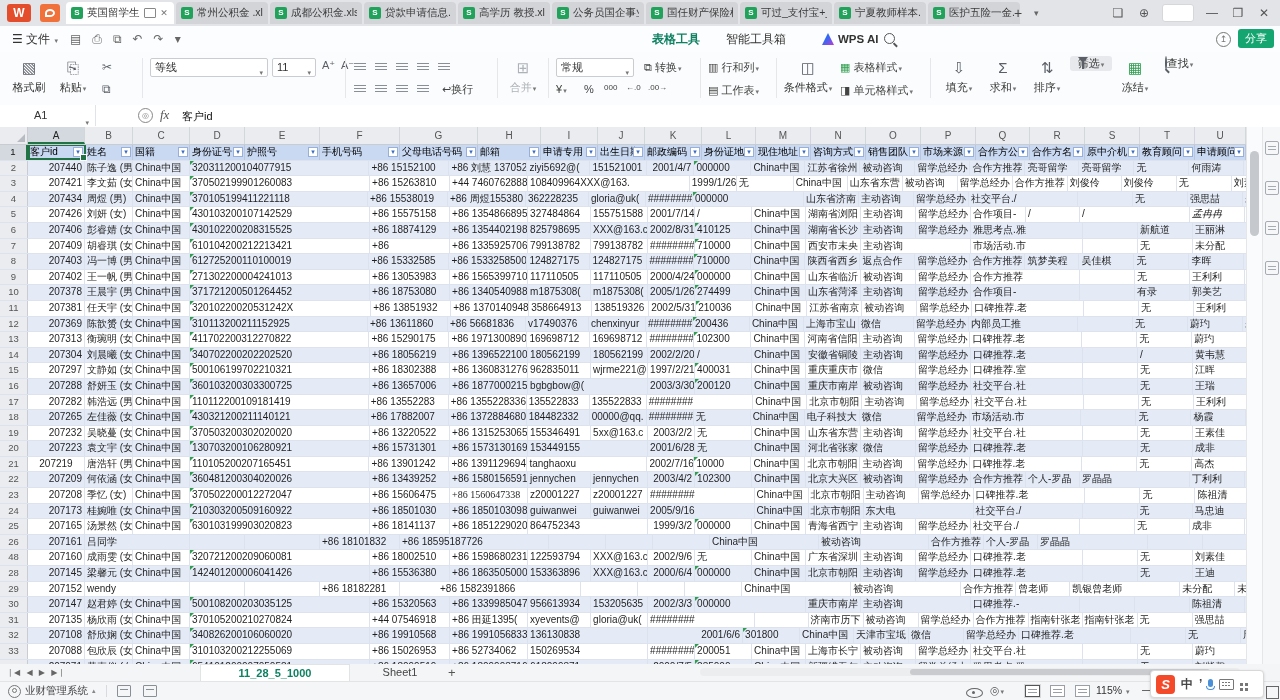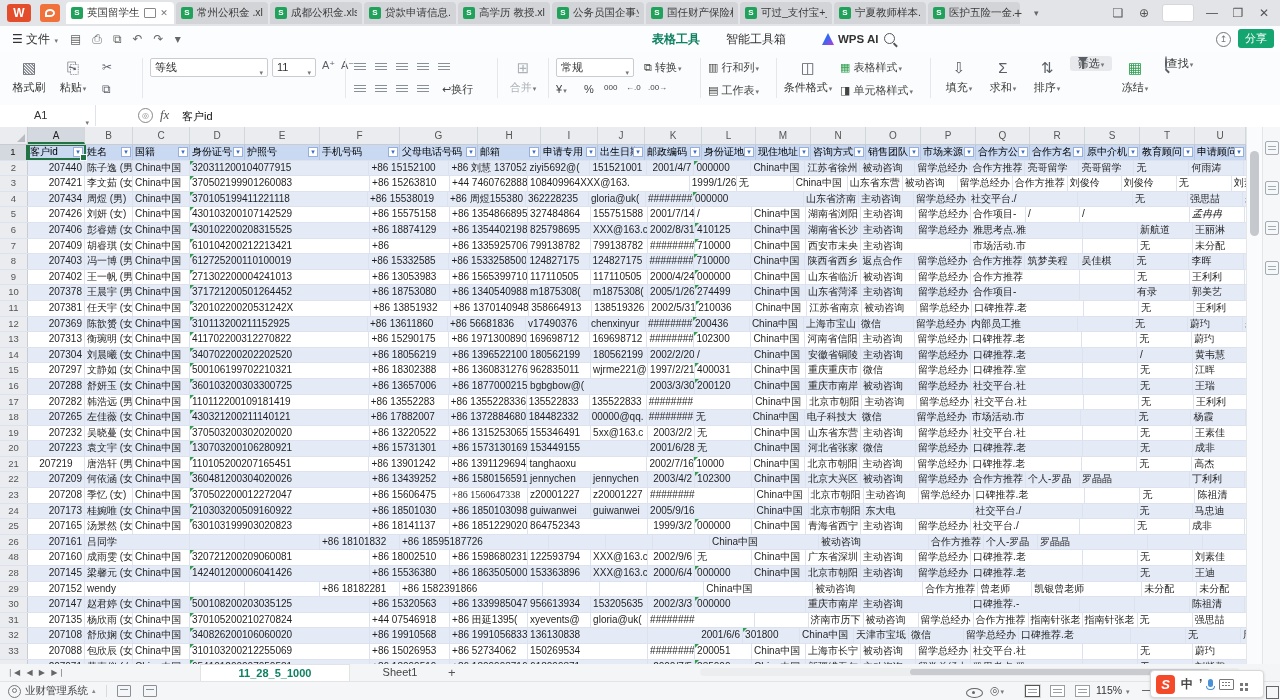--- a/index.html
+++ b/index.html
@@ -1036,21 +1036,21 @@
           <div class="cell" style="flex: 0 0 55px;">王迪</div>
         </div>
         <div class="row">
           <div class="gut">29</div>
           <div class="cell ra" style="flex: 0 0 57px;">207152</div>
           <div class="cell ovf" style="flex: 0 0 48px;">wendy</div>
           <div class="cell" style="flex: 0 0 57px;"></div>
           <div class="cell" style="flex: 0 0 55px;"></div>
           <div class="cell" style="flex: 0 0 75px;"></div>
           <div class="cell" style="flex: 0 0 80px;">+86 18182281</div>
-          <div class="cell ovf" style="flex: 0 0 78px;">+86 1582391866</div>
+          <div class="cell ovf" style="flex: 0 0 78px; margin-left: 38px;">+86 1582391866</div>
           <div class="cell" style="flex: 0 0 63px;"></div>
           <div class="cell" style="flex: 0 0 57px;"></div>
           <div class="cell ra" style="flex: 0 0 47px;"></div>
           <div class="cell" style="flex: 0 0 57px;"></div>
           <div class="cell ovf" style="flex: 0 0 54px;">China中国</div>
           <div class="cell" style="flex: 0 0 55px;"></div>
           <div class="cell ovf" style="flex: 0 0 55px;">被动咨询</div>
           <div class="cell" style="flex: 0 0 55px;"></div>
           <div class="cell" style="flex: 0 0 55px;">合作方推荐</div>
           <div class="cell" style="flex: 0 0 54px;">曾老师</div>

